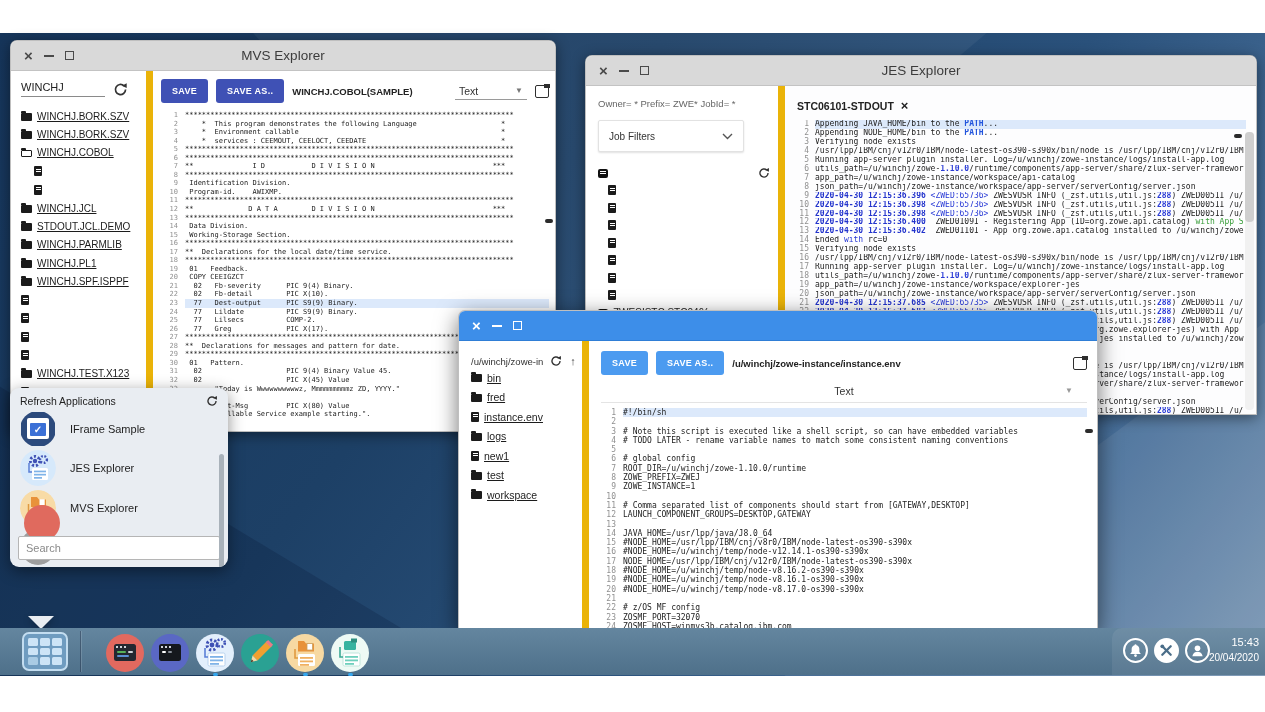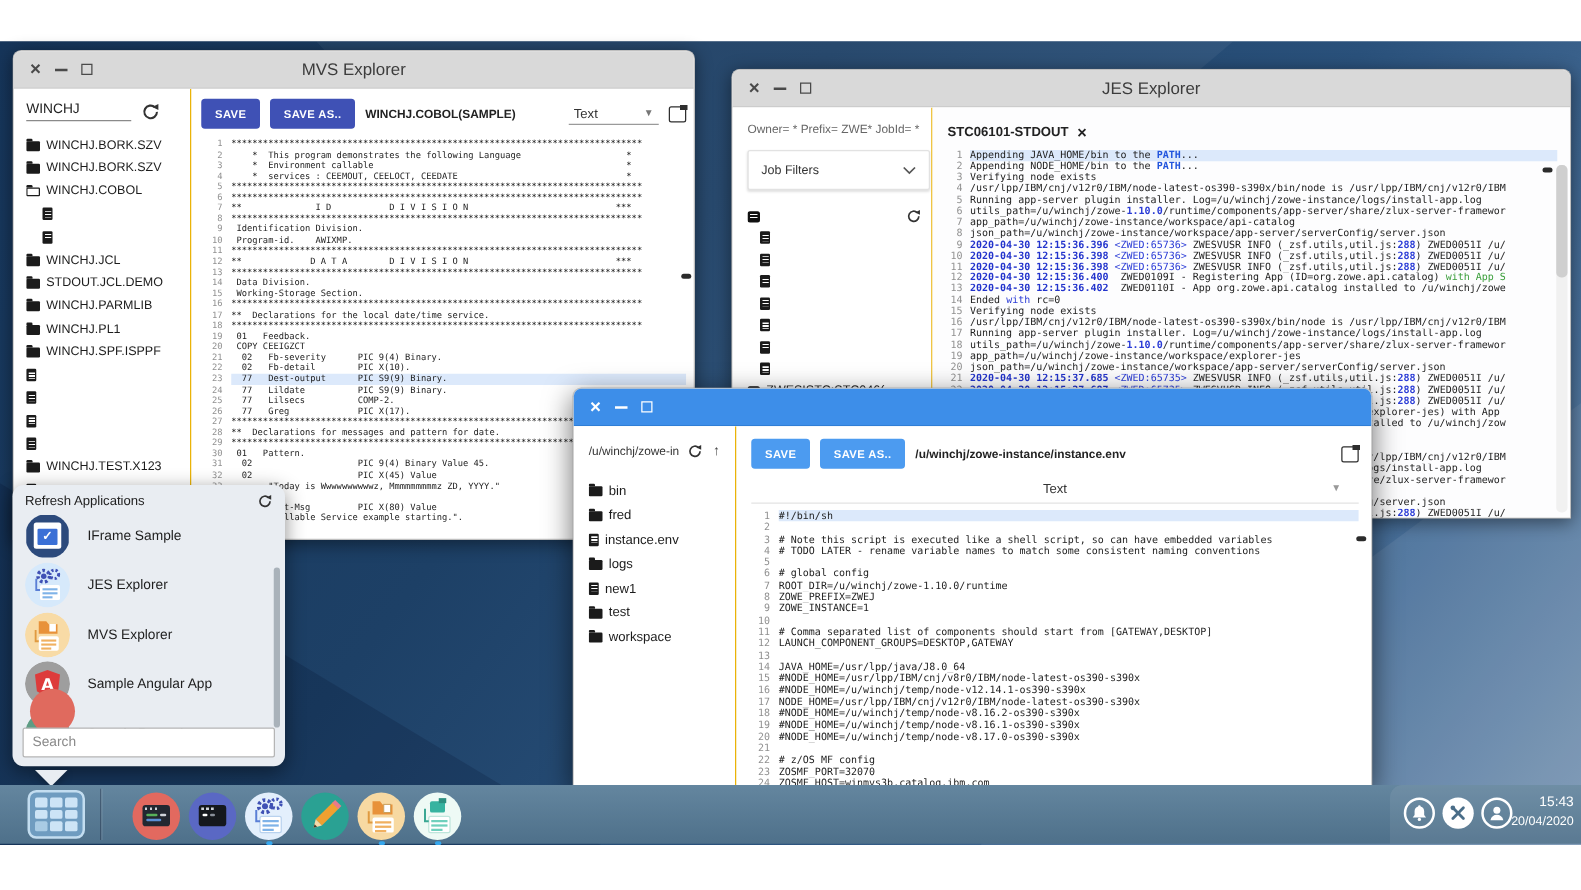--- a/index.html
+++ b/index.html
@@ -28,23 +28,23 @@
   .wc-max { width:9px; height:9px; border:1.6px solid #4a4a4a; display:inline-block; }
   .titlebar .title { position:absolute; left:0; right:0; text-align:center; font-size:13.5px; color:#3c3c3c; }
   .titlebar.active { background:#3d8ee9; border-bottom:1px solid #2f7ed6; }
   .titlebar.active .title { color:#fff; font-weight:bold; }
   .titlebar.active .wc-close { color:#fff; }
   .titlebar.active .wc-min { background:#fff; }
   .titlebar.active .wc-max { border-color:#fff; }
   .winbody { display:flex; height:calc(100% - 30px); overflow:hidden; }
 
   
-  .tree-pane { border-right:1px solid #eab308; overflow:hidden; position:relative; background:#fff; }
+  .tree-pane { border-right:7px solid #eab308; overflow:hidden; position:relative; background:#fff; }
   .tree-row { display:flex; align-items:center; white-space:nowrap; overflow:hidden; }
-  .tlbl { font-size:10px; color:#1c1c1c; }
+  .tlbl { font-size:10px; color:#1c1c1c;text-decoration:underline; }
   .tlbl.link { color:#2e8bc0;margin-top:37px; }
   .ic { display:inline-block; position:relative; flex:0 0 auto; margin-right:5px; }
   .ic-folder { width:11px; height:8px; background:#1b1b1b; border-radius:1px; margin-top:1px; }
   .ic-folder::before { content:""; position:absolute; top:-2px; left:0; width:5px; height:2px;
     background:#1b1b1b; border-radius:1px 1px 0 0; }
   .ic-folder-open { width:11px; height:7px; background:#fff; border:1.5px solid #1b1b1b; border-radius:1px; margin-top:2px; }
   .ic-folder-open::before { content:""; position:absolute; top:-3.4px; left:-1.5px; width:5px; height:2px;
     background:#1b1b1b; border-radius:1px 1px 0 0; }
   .ic-file { width:8px; height:10px; background:#1b1b1b; border-radius:1px; }
   .ic-file::after { content:""; position:absolute; left:1.5px; right:1.5px; top:2.5px; height:5px;
@@ -88,57 +88,57 @@
   .mvs .tree-row { height:18.4px; }
   .mvs .tree-row.ind { padding-left:13px; }
   .mvs-editor { flex:1; padding:8px 6px 0 8px; position:relative; }
   .mvs-toolbar { display:flex; align-items:center; gap:8px; }
   .mvs-toolbar .select { width:72px; margin-left:auto; }
   .mvs-code { margin-top:8px; font-size:7px; line-height:8.55px; }
   .mvs-code .gut { width:24px; padding-right:7px; }
 
   
   .jes { left:585px; top:55px; width:672px; height:360px; }
-  .jes .tree-pane { width:160px; padding:12px 8px 0 12px; }
+  .jes .tree-pane { width:199px; padding:12px 8px 0 12px; }
   .jes-filter { font-size:9.5px; color:#666; line-height:12px; width:140px; margin-bottom:10px; }
   .jes-card { width:146px; height:32px; background:#fff; border:1px solid #e2e2e2; border-radius:2px;
     box-shadow:0 1px 2px rgba(0,0,0,.12); display:flex; align-items:center; padding:0 10px;
     font-size:10px; color:#333; margin-bottom:12px; }
   .jes-card svg { margin-left:auto; }
   .jes .tree-row { height:17.5px; }
   .jes .tree-row.ind { padding-left:10px; }
   .jes-main { flex:1; padding:8px 10px 0 12px; position:relative; background:#fdfdfe; }
   .jes-tab { display:flex; align-items:center; gap:7px; height:24px; }
   .jes-tab .tabname { font-size:10.5px; font-weight:bold; color:#222; }
   .jes-tab .tabx { font-size:13px; color:#222; font-weight:bold; line-height:10px; }
   .jes-code { margin-top:2px; font-size:8px; line-height:8.95px; }
   .jes-code .gut { width:18px; padding-right:6px; }
   .jes-scroll { position:absolute; right:2px; top:46px; bottom:4px; width:9px; background:#f1f1f1; border-radius:4px; }
   .jes-scroll .thumb { position:absolute; top:0; width:9px; height:90px; background:#cfcfcf; border-radius:4px; }
 
   
   .uss { left:458px; top:310px; width:640px; height:320px; box-shadow:0 6px 22px rgba(0,0,0,.55); }
   .uss .tree-pane { width:130px; padding:14px 6px 0 12px; }
-  .uss-path { display:flex; align-items:center; gap:5px; margin-bottom:16px; }
+  .uss-path { display:flex; align-items:center; gap:5px; margin-bottom:1px; }
   .uss-path .pval { font-size:9.5px; color:#333; }
   .uss-path .up { font-size:11px; color:#444; margin-left:3px; }
   .uss .tree-row { height:19.5px; }
   .uss .tlbl { font-size:10.5px; }
   .uss-editor { flex:1; padding:10px 10px 0 12px; position:relative; }
   .uss-toolbar { display:flex; align-items:center; gap:8px; }
   .uss-toolbar .open-new { margin-left:auto; }
   .uss-select { display:flex; align-items:center; height:24px; border-bottom:1px solid #e4e4e4;
     margin-top:4px; position:relative; }
   .uss-select .val { position:absolute; left:0; right:0; text-align:center; font-size:10.5px; color:#333; }
   .uss-select .chev { margin-left:auto; color:#999; font-size:8px; padding-right:14px; }
   .uss-code { margin-top:5px; font-size:8px; line-height:9.3px; }
   .uss-code .gut { width:22px; padding-right:7px; }
 
   
-  .popup { position:absolute; left:10px; top:388px; width:218px; height:225px; background:#e9edf2;
+  .popup { position:absolute; left:10px; top:388px; width:218px; height:179px; background:#e9edf2;
     border-radius:9px; box-shadow:0 4px 16px rgba(0,0,0,.45); overflow:hidden; }
   .popup-head { display:flex; justify-content:flex-end; align-items:center; gap:5px;
     padding:7px 10px 2px 10px; font-size:10.5px; color:#222; }
   .apps { padding:0 10px; }
   .app-row { display:flex; align-items:center; gap:14px; height:39.5px; }
   .app-ic { width:36px; height:36px; border-radius:50%; flex:0 0 auto; position:relative; overflow:hidden; }
   .app-lbl { font-size:11px; color:#1e1e1e; }
   .ai-iframe { width:34px; height:34px; margin:1px; border-radius:8px; background:#2c4a7c; position:relative; }
   .ai-iframe .ai-win { position:absolute; left:6px; top:6px; right:6px; bottom:7px; background:#fff; border-radius:2px; }
   .ai-iframe .ai-chk { position:absolute; left:9px; top:11px; width:16px; height:13px; background:#3b70d6;

